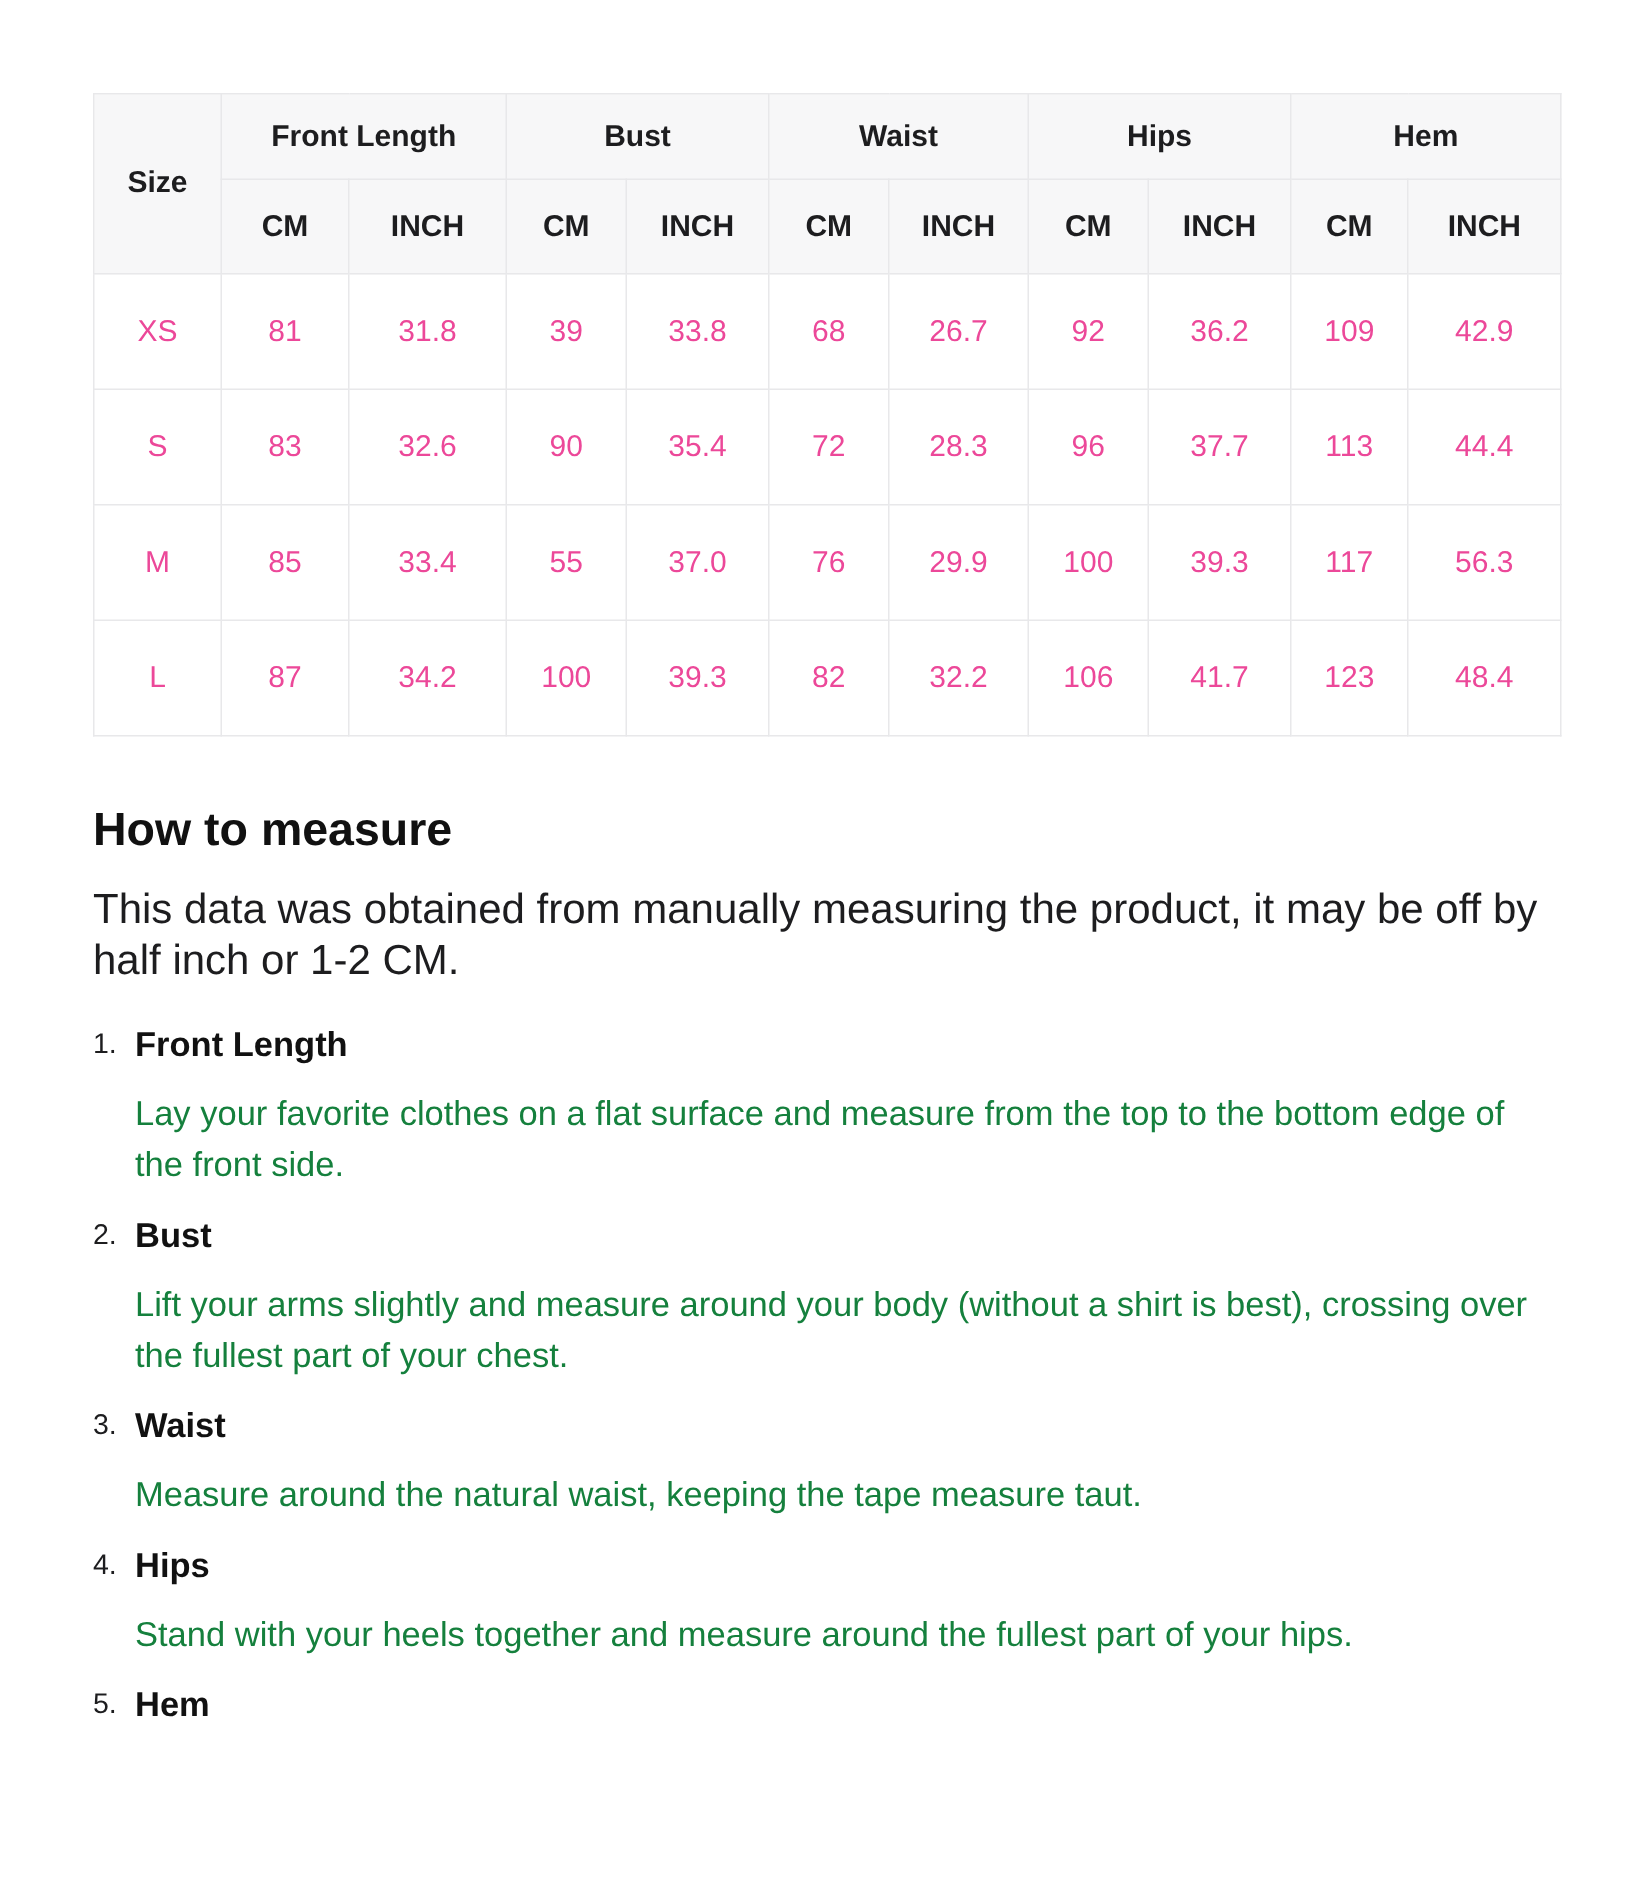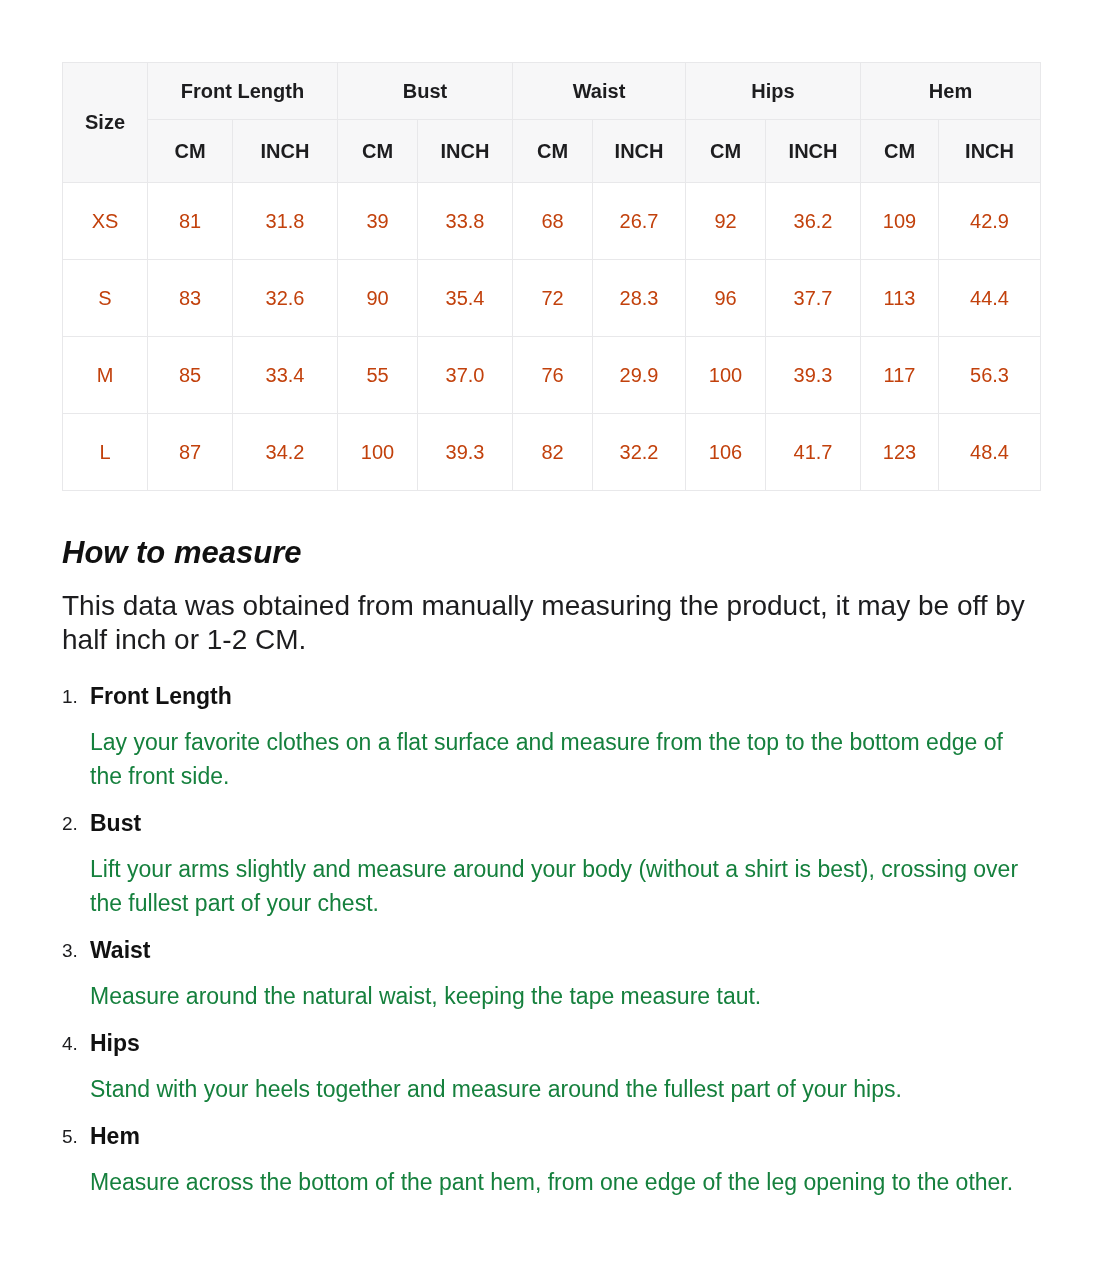--- a/index.html
+++ b/index.html
@@ -33,30 +33,29 @@
   table.size-chart thead th {
     background: #f7f7f8;
     font-weight: bold;
     color: #1d1d1f;
   }
   table.size-chart thead tr.group-row th { height: 57px; }
   table.size-chart thead tr.unit-row th { height: 63px; }
   table.size-chart tbody td {
     height: 77px;
     font-weight: normal;
-    color: #c2410c;
+    color: #ec4899;
     background: #ffffff;
   }
   
   .howto-heading {
     font-size: 31px;
     font-weight: bold;
     margin: 44px 0 18px 0;
     color: #111111;
-    font-style: italic;
   }
   .intro-paragraph {
     font-size: 28px;
     line-height: 34px;
     margin: 0 0 26px 0;
     max-width: 980px;
     color: #1d1d1f;
   }
   ol.steps {
     list-style: none;
@@ -206,18 +205,17 @@
           <p class="step-desc">Measure around the natural waist, keeping the tape measure taut.</p>
         </li>
         <li>
           <span class="step-number">4.</span>
           <h3 class="step-title">Hips</h3>
           <p class="step-desc">Stand with your heels together and measure around the fullest part of your hips.</p>
         </li>
         <li>
           <span class="step-number">5.</span>
           <h3 class="step-title">Hem</h3>
-          <p class="step-desc">Measure across the bottom of the pant hem, from one edge of the leg opening to the other.</p>
         </li>
       </ol>
   </section>
 
 </div>
 
 </body></html>

